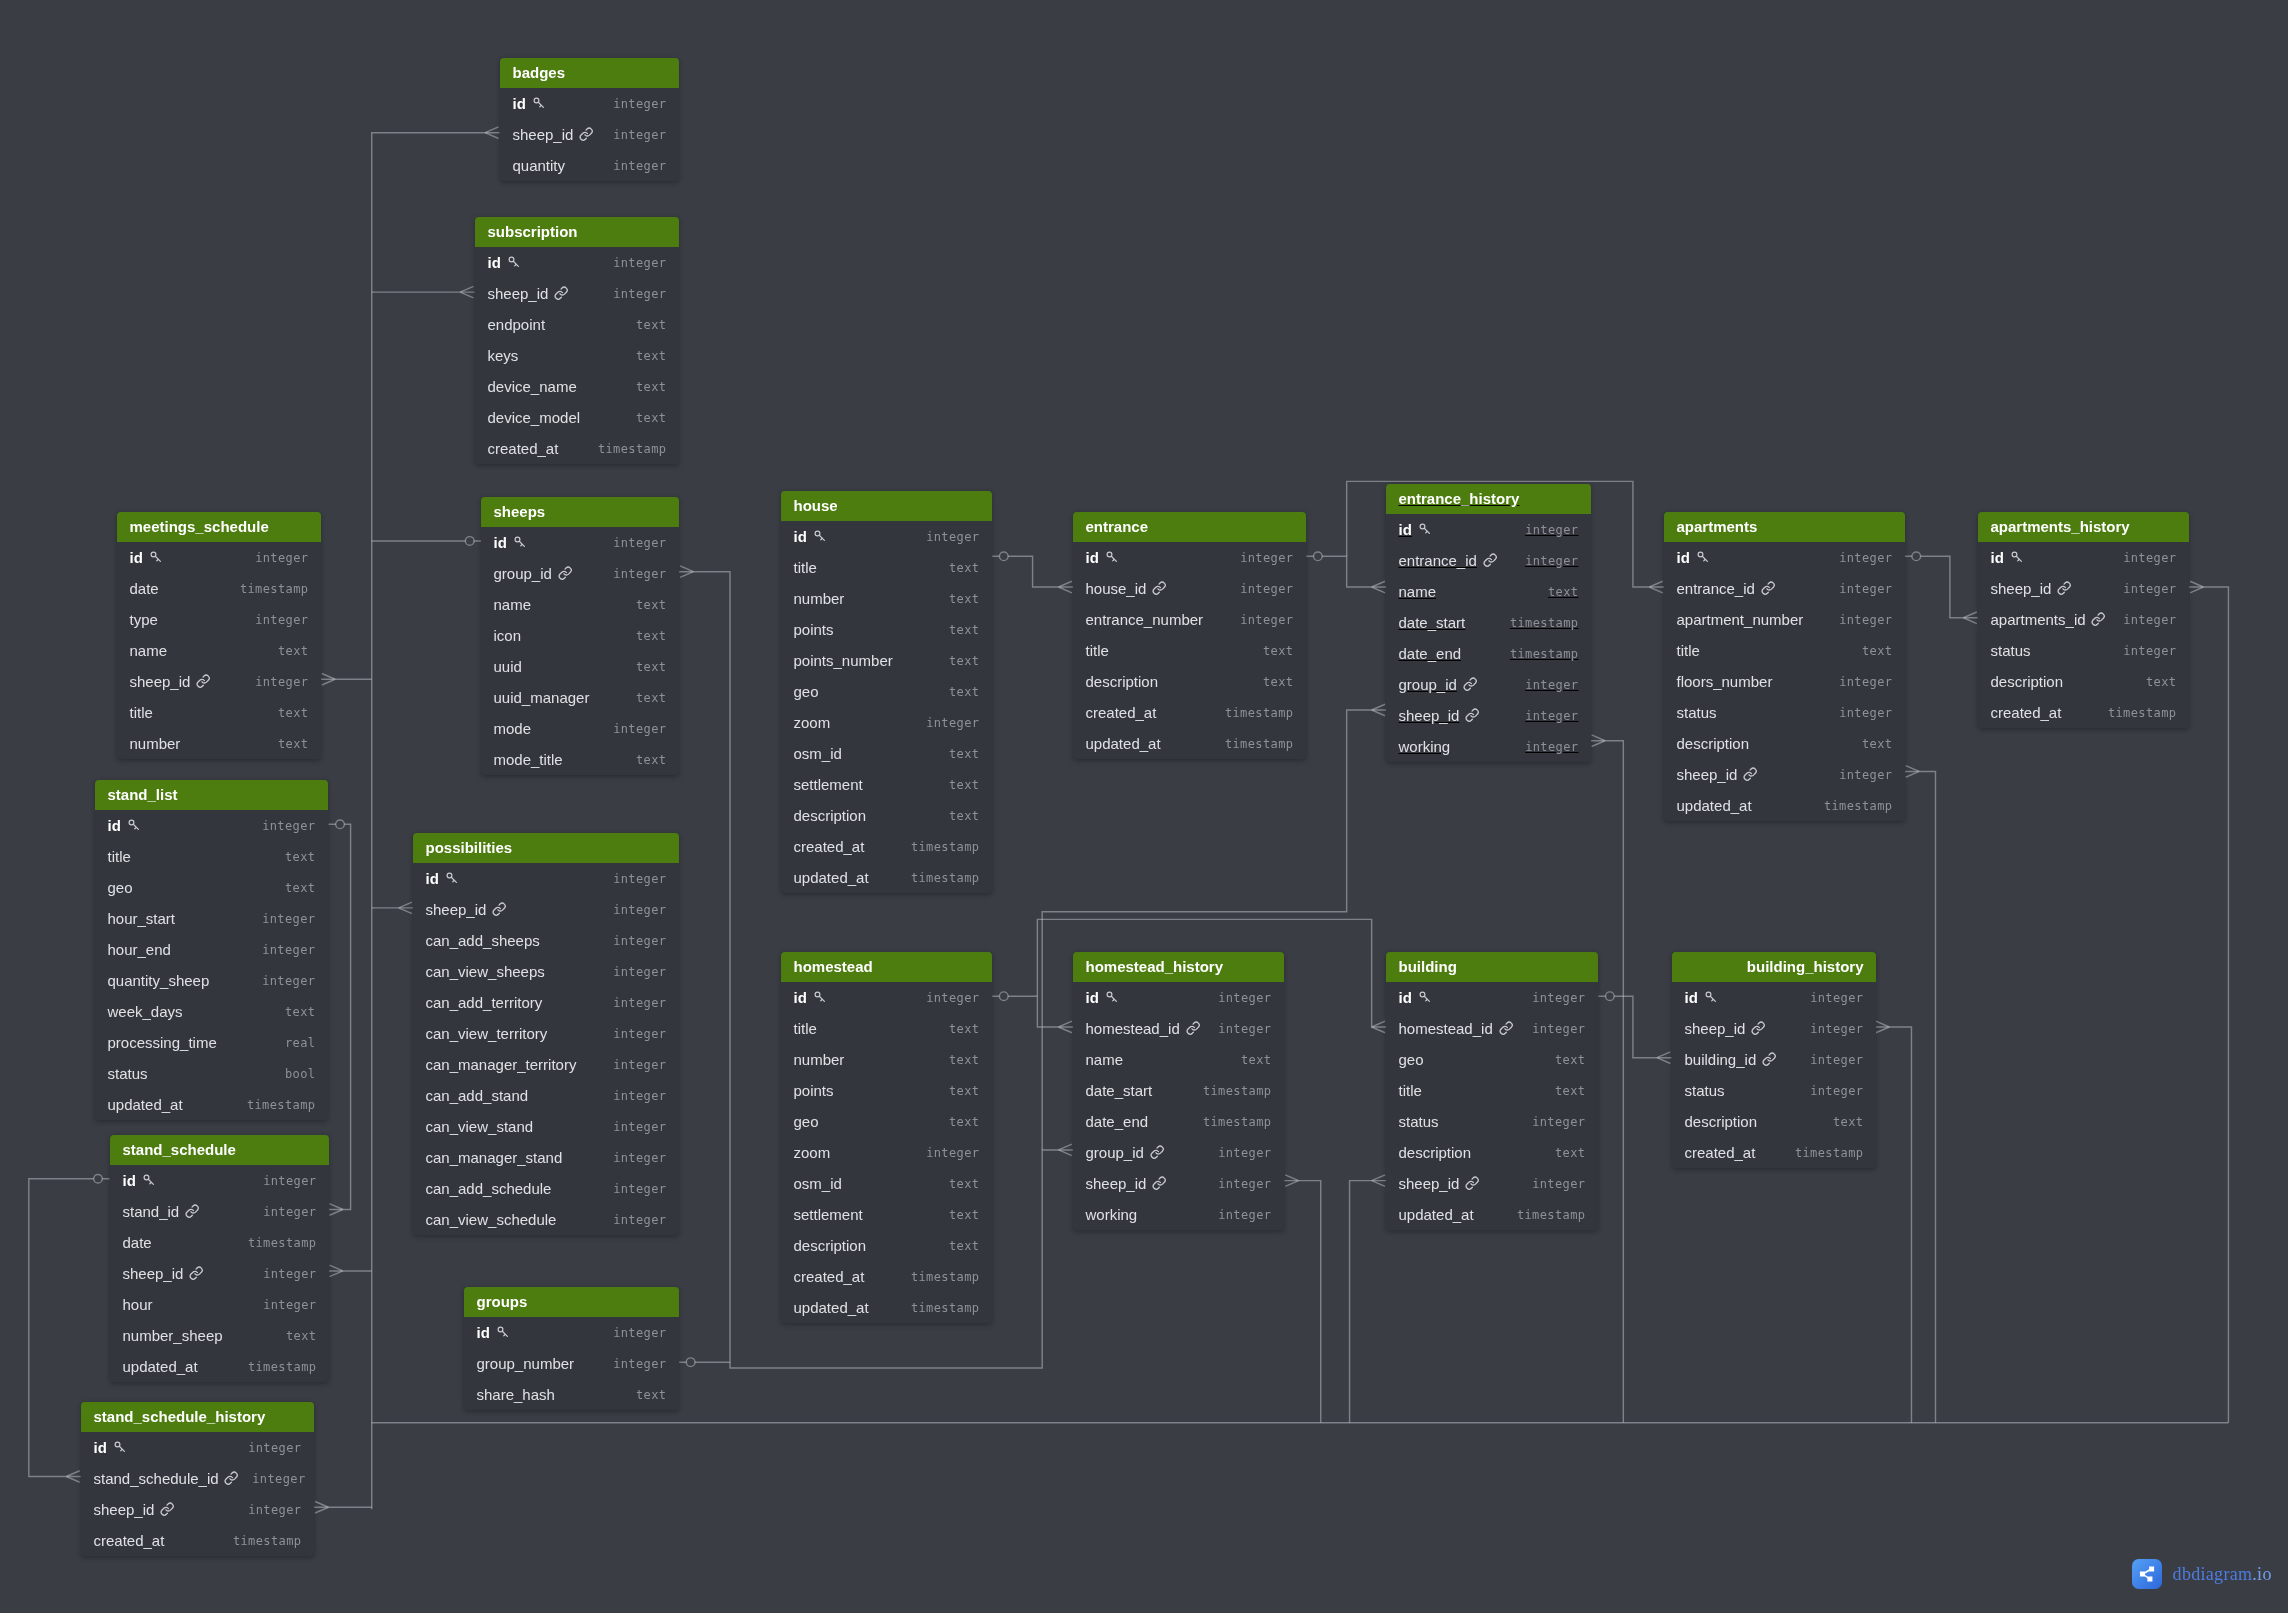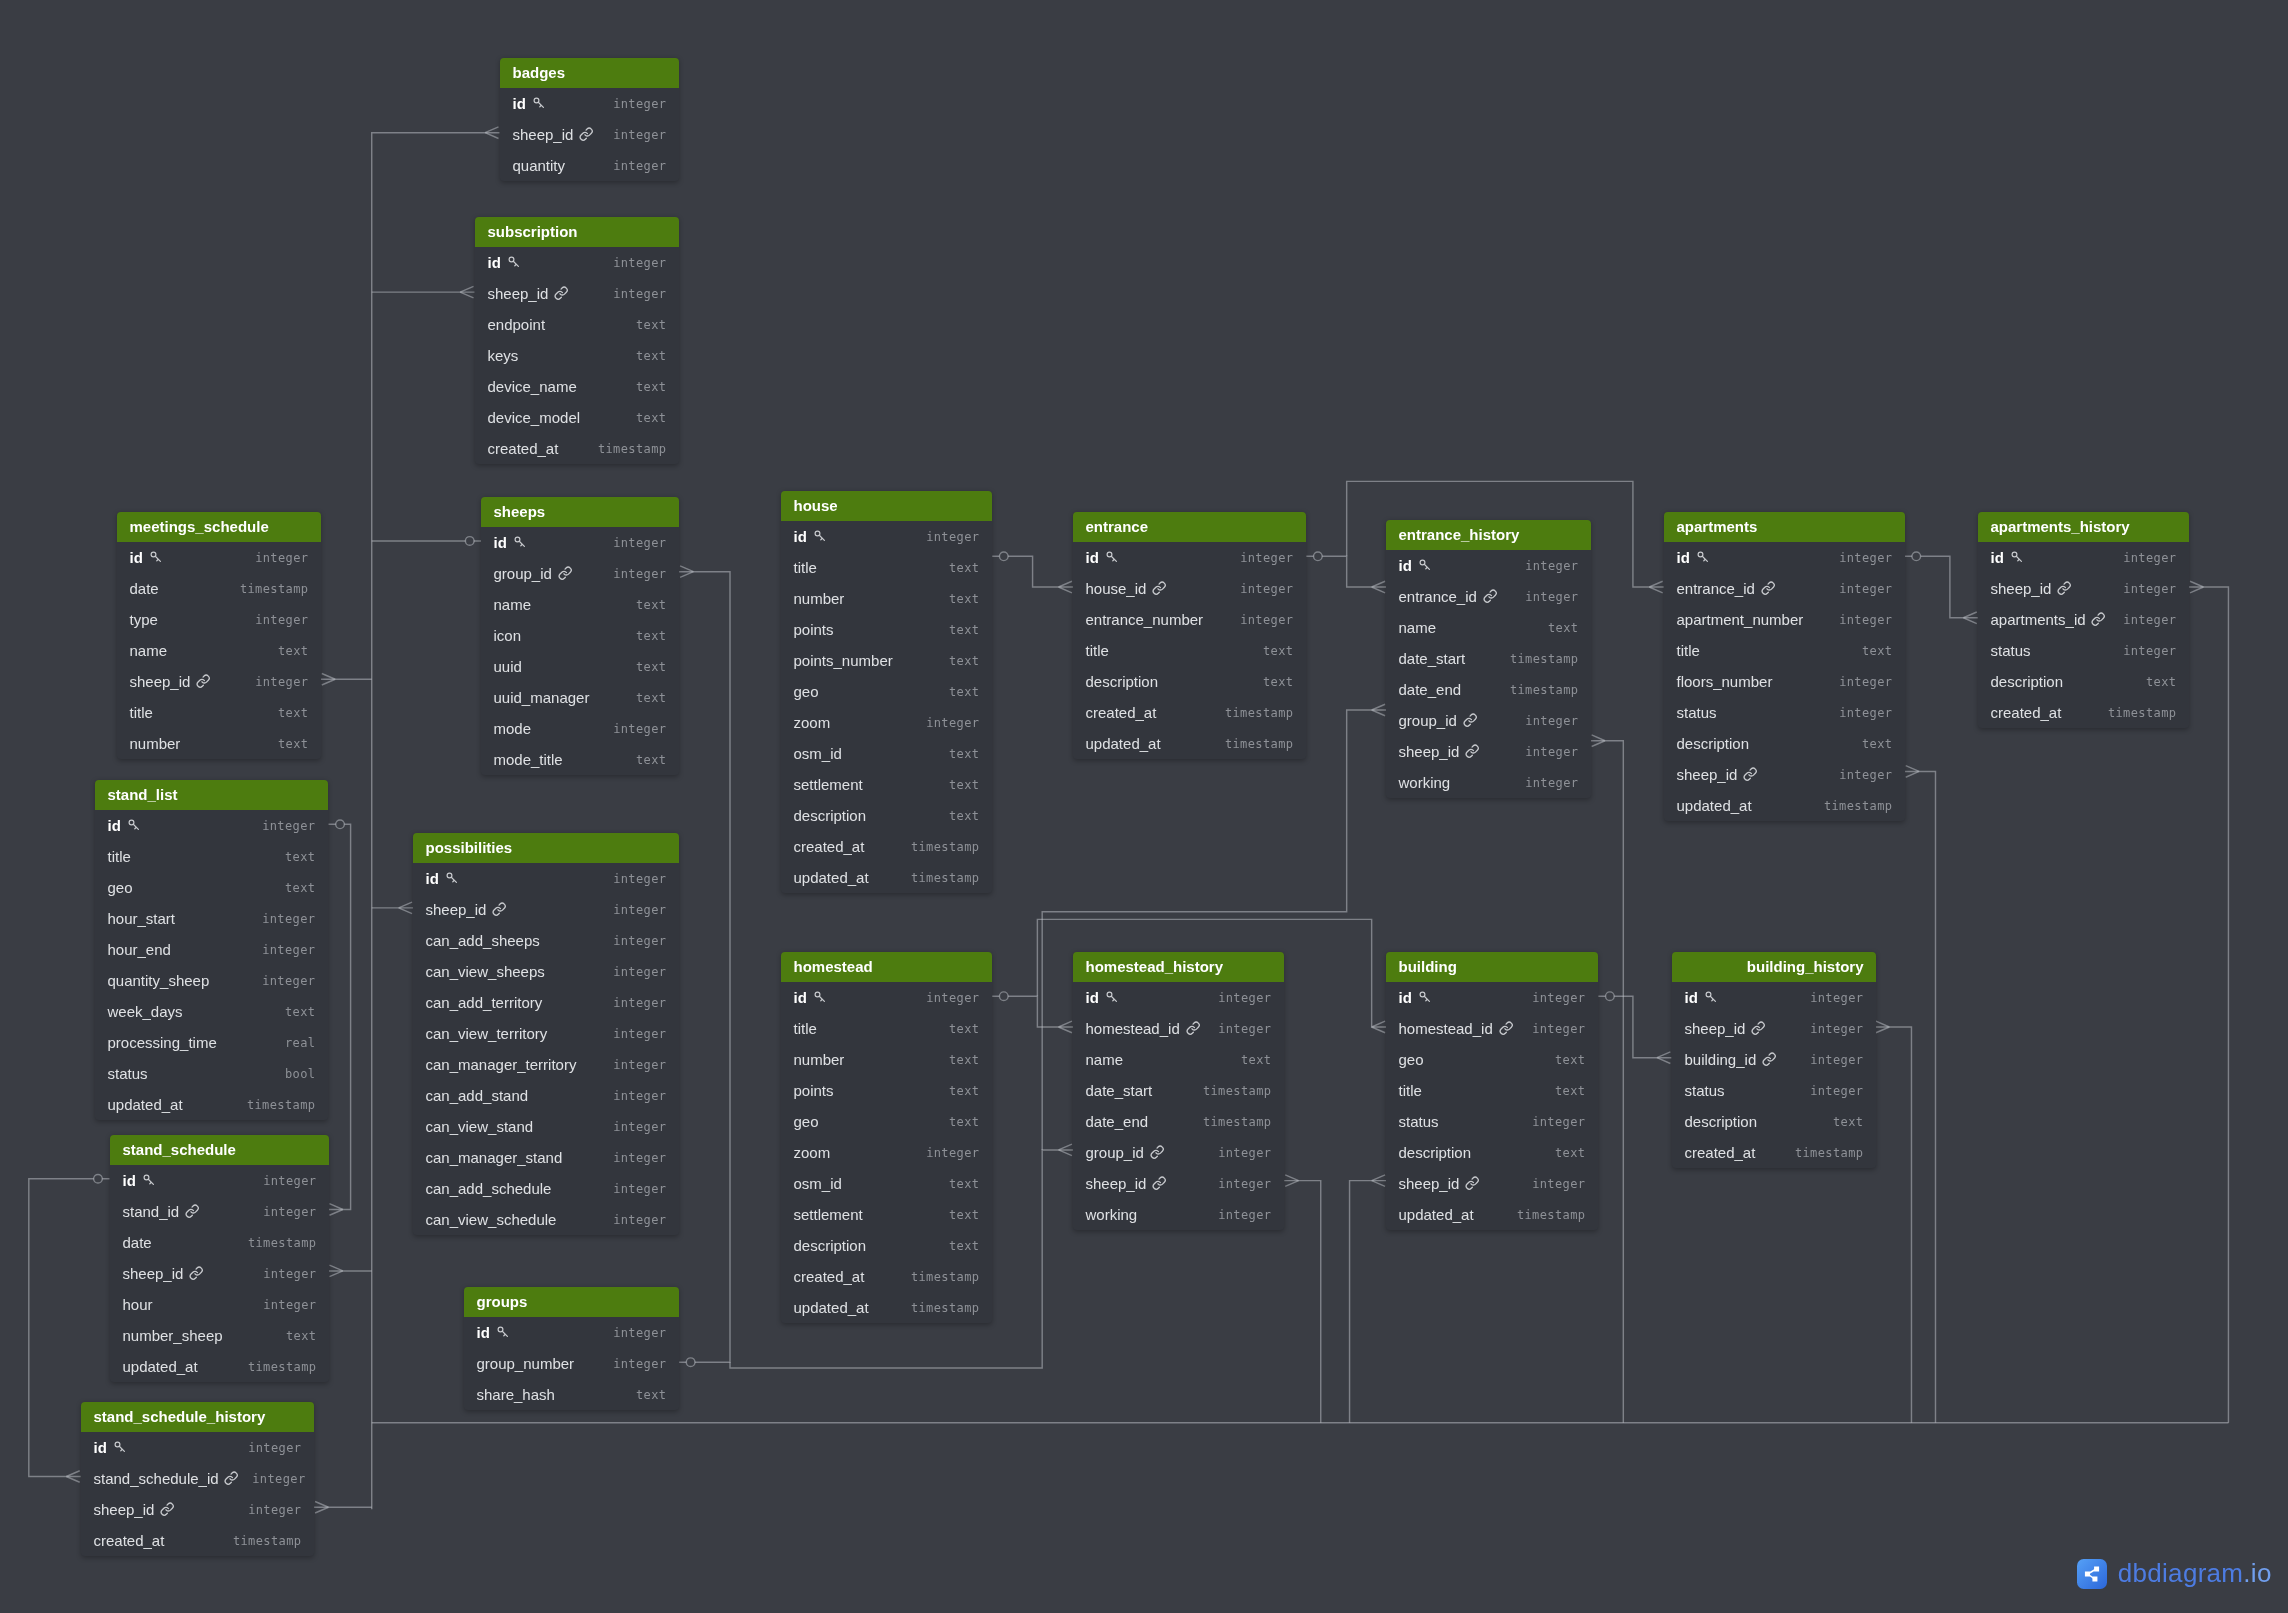--- a/index.html
+++ b/index.html
@@ -11,21 +11,21 @@
   .t-body{padding:0;}
   .row{height:31px;padding:0 12.5px;display:flex;align-items:center;white-space:nowrap;}
   .f-name{color:#dfe1e4;font-size:15px;}
   .row.pk .f-name{color:#ffffff;font-weight:bold;}
   .f-icon{display:inline-flex;margin-left:5.8px;color:#c8cace;}
   .f-icon svg{width:14.4px;height:14.4px;}
   .f-type{margin-left:auto;padding-left:13.4px;font-family:"DejaVu Sans Mono",monospace;font-size:12px;color:#8e9197;letter-spacing:0.4px;}
   .logo{position:absolute;right:16.3px;bottom:25px;display:flex;align-items:center;gap:10.6px;text-decoration:none;cursor:pointer;}
   .logo-mark{width:30px;height:30px;border-radius:6.7px;background:linear-gradient(135deg,#55a0f6 0%,#2c67da 100%);display:flex;align-items:center;justify-content:center;}
   .logo-mark svg{width:20px;height:20px;}
-  .logo-text{font-size:26px;color:#4d7ce2;letter-spacing:0.3px;}
+  .logo-text{font-size:18px;color:#4d7ce2;letter-spacing:0.3px;font-family:Liberation Serif, serif;}
   .logo-text .io{color:#719fee;}
 </style>
 </head>
 <body>
 
 <div class="canvas">
 
   <svg class="wires" width="2288" height="1614" viewBox="0 0 2382 1680">
     <g stroke="#c2c5cb" stroke-opacity="0.5" stroke-width="1.5" fill="none">
       <path d="M520,138 H387 V1571"></path>
@@ -802,21 +802,21 @@
             </span>
     <span class="f-type">integer</span>
   </div>
           <div class="row">
     <span class="f-name">working</span>
 
     <span class="f-type">integer</span>
   </div>
         </div>
   </div>
-      <div class="table" style="left: 1386px; top: 520px; width: 205px;">
+      <div class="table" style="left: 1386px; top: 484px; width: 205px; text-decoration: underline;">
     <div class="t-header">
       <span class="t-title">entrance_history</span>
     </div>
     <div class="t-body">
           <div class="row pk">
     <span class="f-name">id</span>
     <span class="f-icon">
               <svg viewBox="0 0 24 24" fill="none" stroke="currentColor" stroke-width="2" stroke-linecap="round" stroke-linejoin="round">
                 <circle cx="7.5" cy="7.5" r="4"></circle>
                 <path d="M10.5 10.5 L19 19 M15.5 15.5 L13 18"></path>

